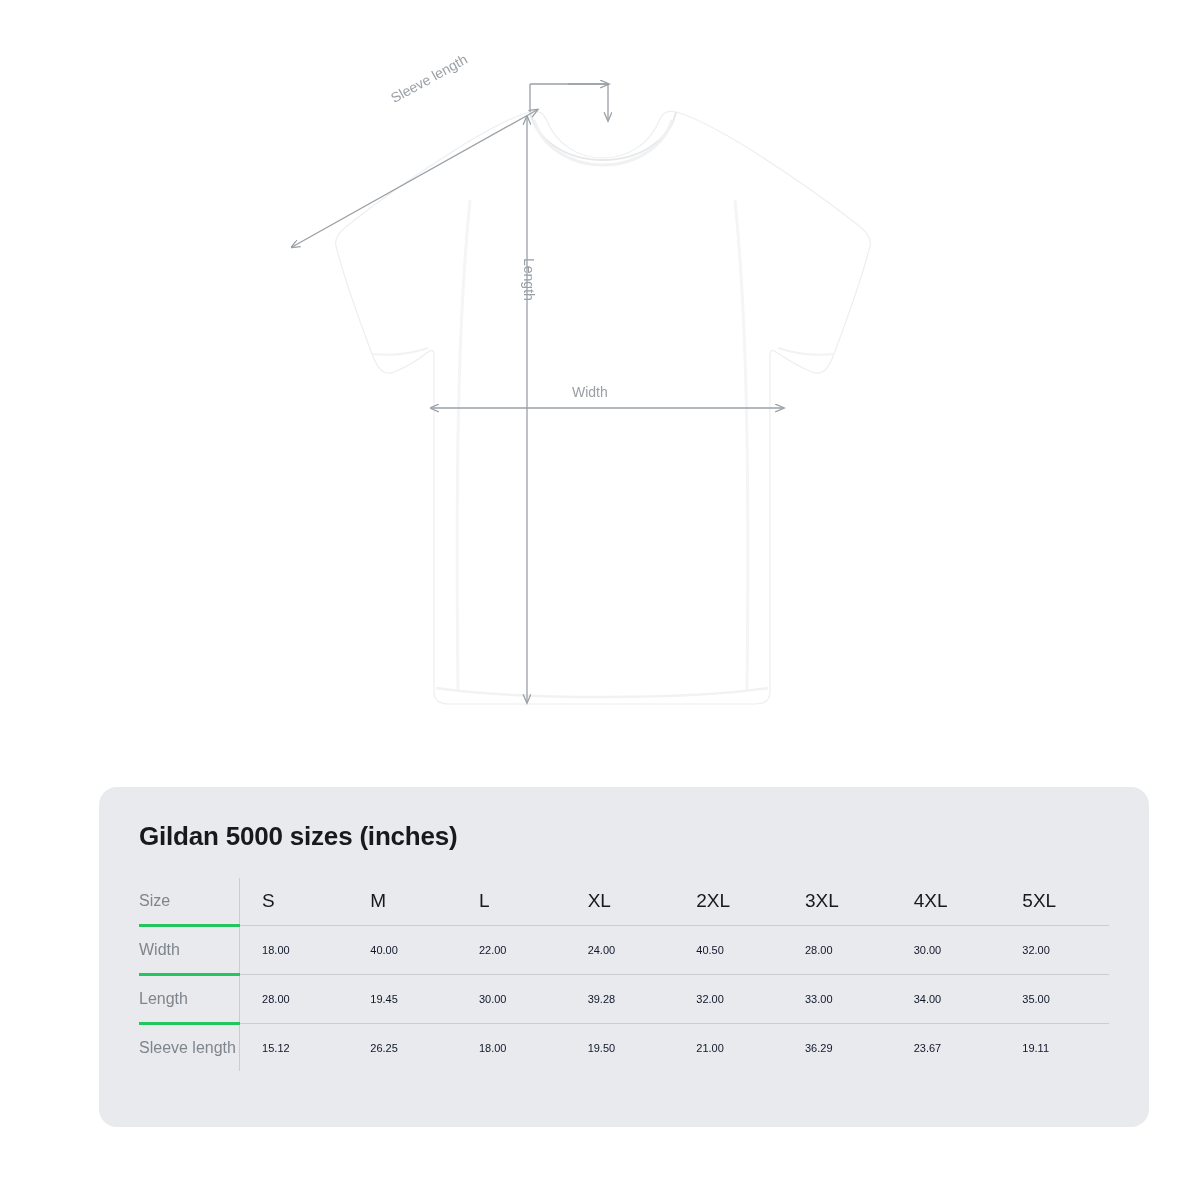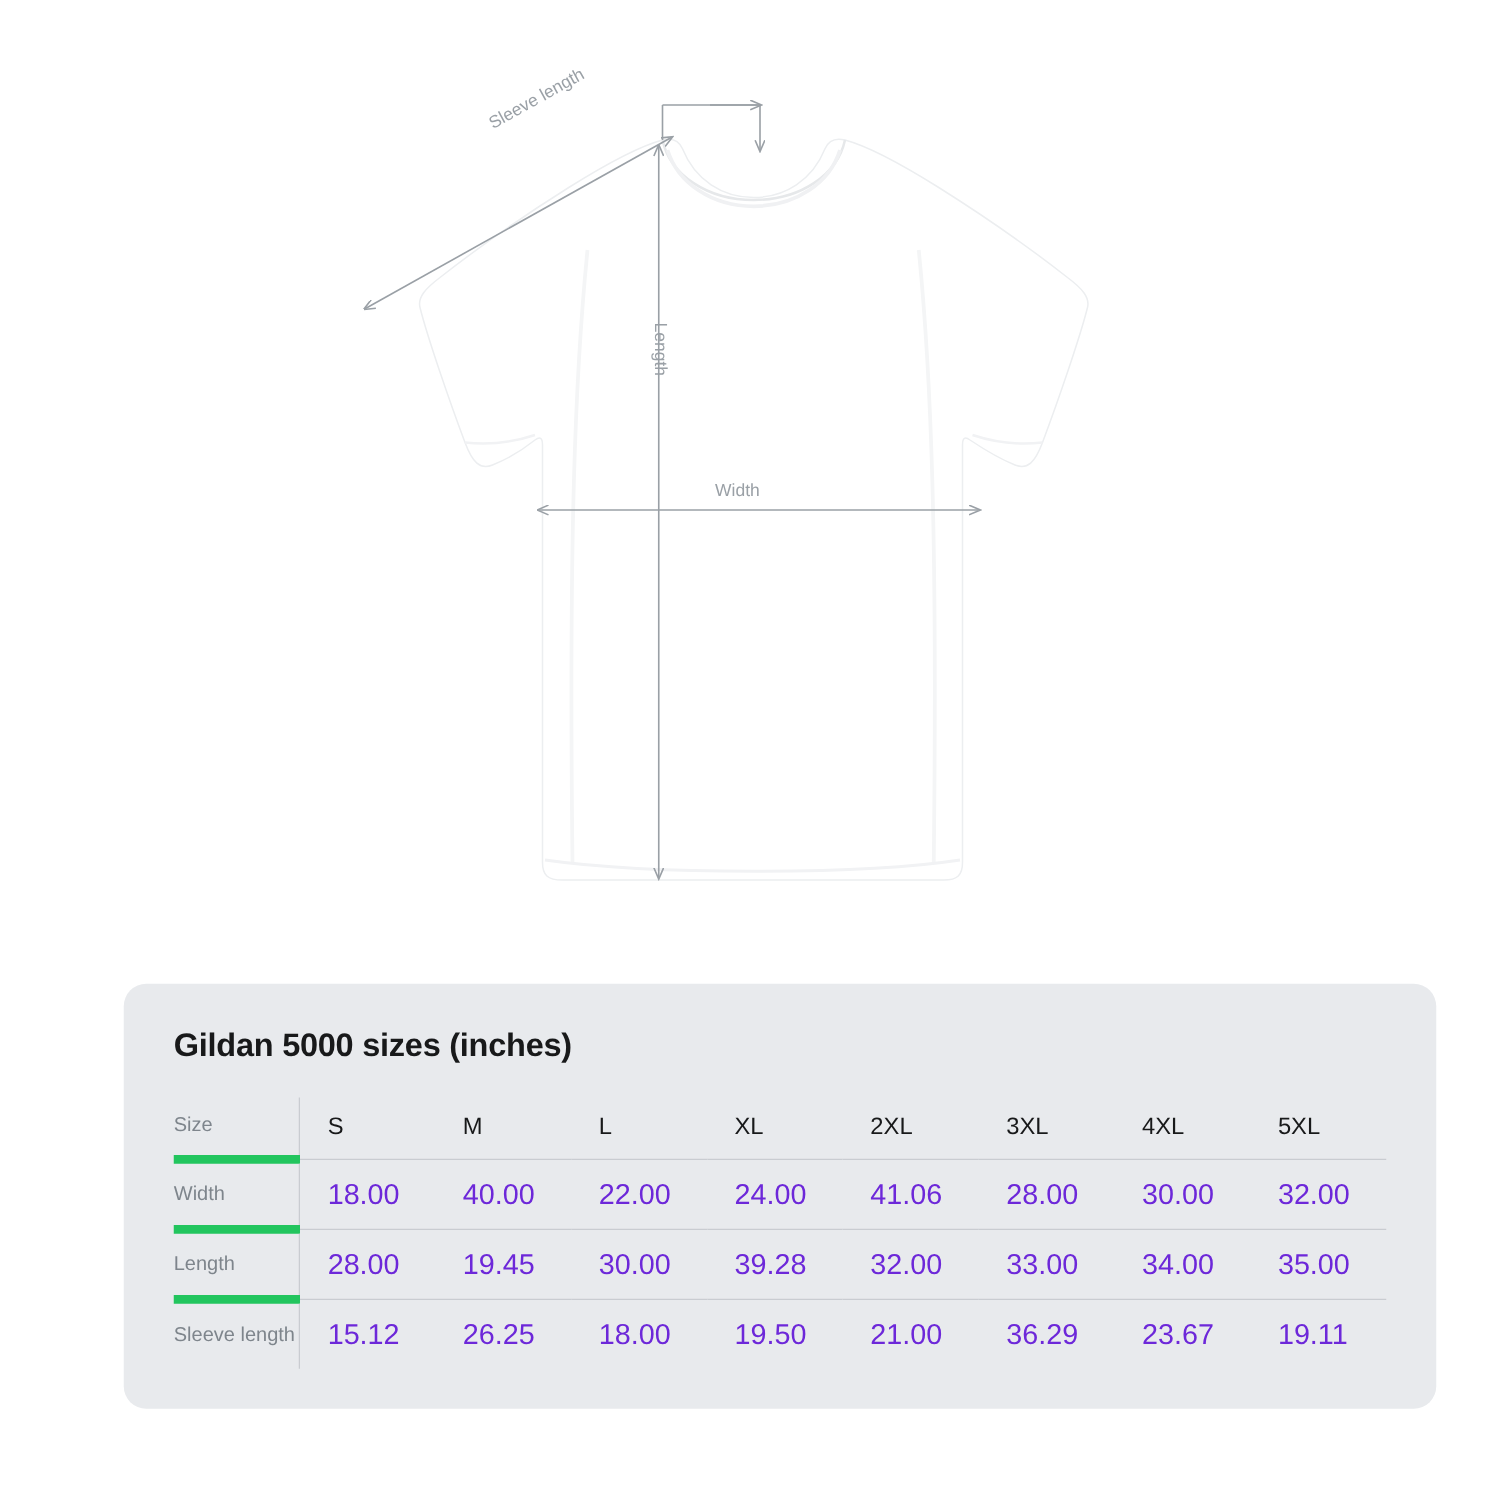--- a/index.html
+++ b/index.html
@@ -89,34 +89,34 @@
     text-align: left;
     font-family: "Liberation Sans", sans-serif;
     vertical-align: middle;
   }
   .rowhead-cell {
     color: #7e858c;
     font-size: 16px;
     font-weight: normal;
     padding: 13px 0 13px 0;
     border-right: 1px solid #c9ccd1;
-    border-bottom: 7px solid #22c55e;
+    border-bottom: 3px solid #22c55e;
     line-height: 1.25;
   }
   .rowhead-cell.last { border-bottom: none; }
   .hdr-cell {
     color: #18191a;
     font-size: 19px;
     font-weight: normal;
     padding: 11px 0 13px 22px;
     border-bottom: 1px solid #c9ccd1;
   }
   .val-cell {
-    color: #6d28d9;
-    font-size: 23px;
+    color: #0f172a;
+    font-size: 11px;
     padding: 14px 0 14px 22px;
     border-bottom: 1px solid #c9ccd1;
   }
   tr.last-row .val-cell { border-bottom: none; }
 </style>
 </head>
 <body>
 
 <div id="illustration">
 
@@ -217,21 +217,21 @@
         <th class="hdr-cell">5XL</th>
       </tr>
     </thead>
     <tbody>
       <tr>
         <th class="rowhead-cell">Width</th>
         <td class="val-cell">18.00</td>
         <td class="val-cell">40.00</td>
         <td class="val-cell">22.00</td>
         <td class="val-cell">24.00</td>
-        <td class="val-cell">41.06</td>
+        <td class="val-cell">40.50</td>
         <td class="val-cell">28.00</td>
         <td class="val-cell">30.00</td>
         <td class="val-cell">32.00</td>
       </tr>
       <tr>
         <th class="rowhead-cell">Length</th>
         <td class="val-cell">28.00</td>
         <td class="val-cell">19.45</td>
         <td class="val-cell">30.00</td>
         <td class="val-cell">39.28</td>

